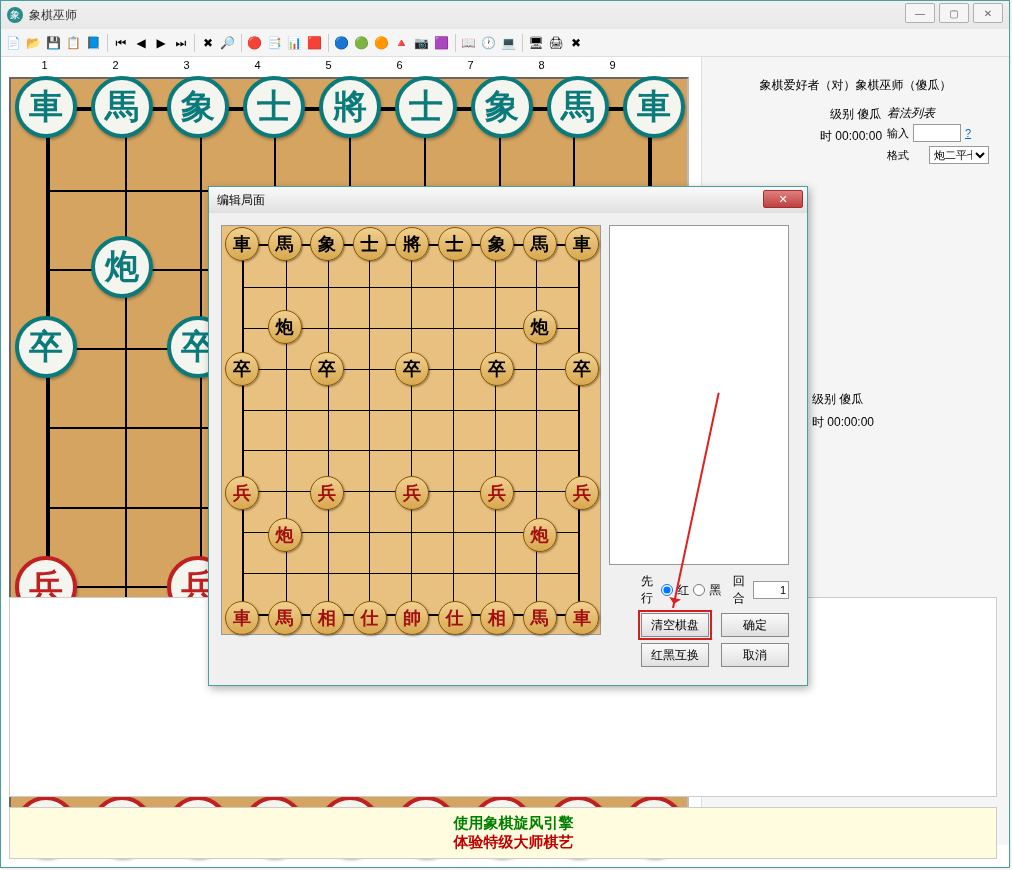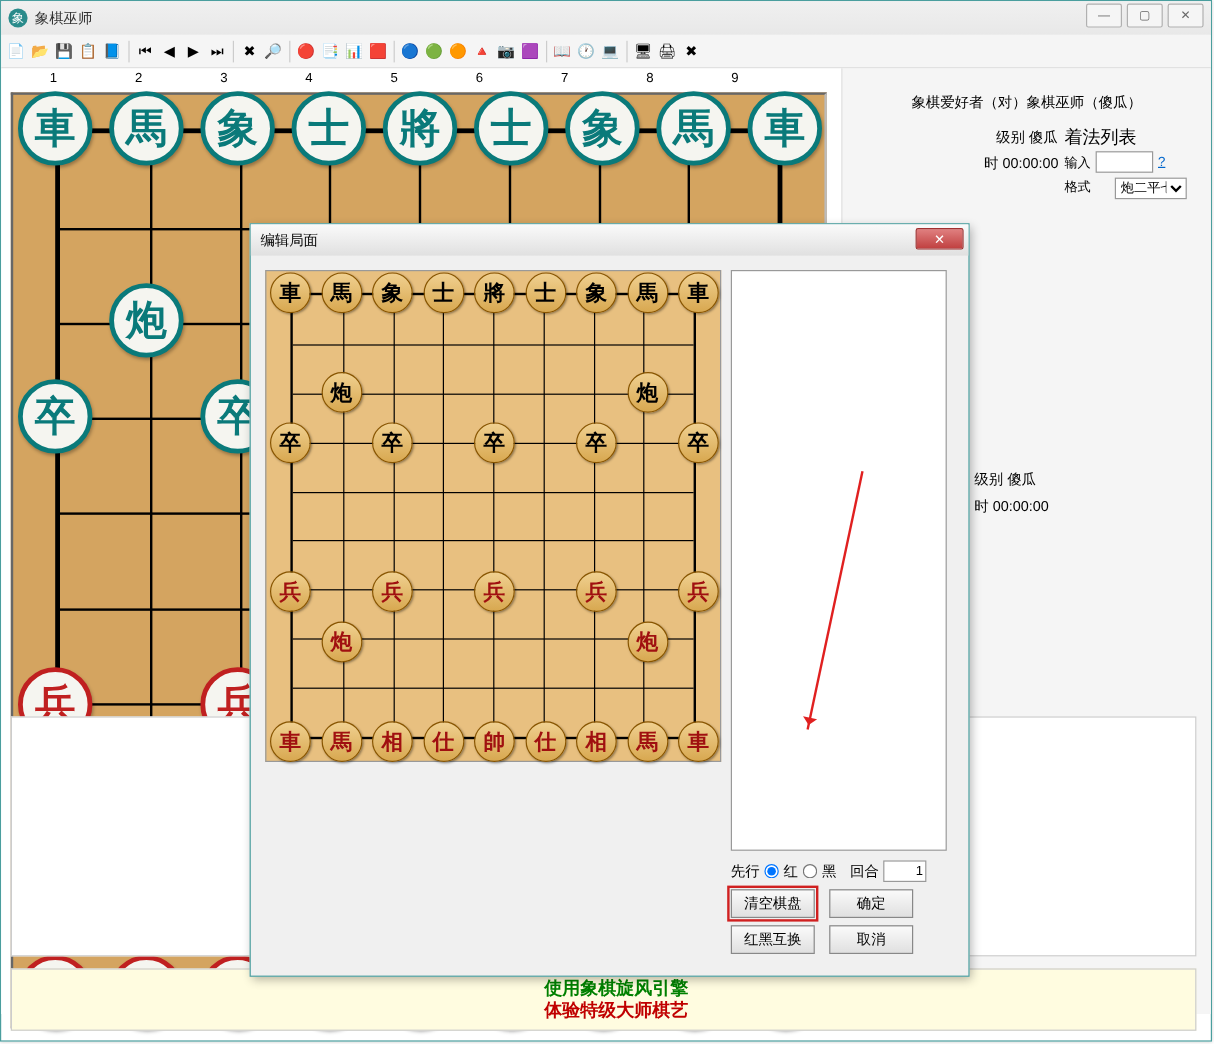--- a/index.html
+++ b/index.html
@@ -62,42 +62,42 @@
 .side-panel {
   width: 308px; background: #f5f5f5; border-left: 1px solid #ddd;
   padding: 8px; font-size: 12px; display: flex; flex-direction: column;
 }
 .tab-header { display: flex; border-bottom: 1px solid #bbb; }
 .tab { padding: 3px 10px; border: 1px solid #bbb; border-bottom: none; background: #f0f0f0; margin-right: 2px; font-size: 12px; }
 .tab.active { background: #fff; }
 .info-content { padding: 12px 6px; text-align: center; font-size: 12px; }
 
 .move-list-section { margin-top: 8px; }
-.move-list-header { font-size: 15px; margin-bottom: 2px; }
+.move-list-header { font-size: 12px; margin-bottom: 2px; font-style: italic; }
 .input-row { display: flex; align-items: center; gap: 4px; margin-bottom: 2px; font-size: 11px; }
 .input-box { width: 48px; height: 18px; border: 1px solid #999; background: #fff; }
 .help-link { color: #0066cc; text-decoration: underline; cursor: pointer; }
 .move-list-box { width: 100%; height: 290px; border: 1px solid #999; background: #fff; font-size: 11px; }
 .move-start { background: #4a8ed8; color: #fff; padding: 1px 4px; }
-.format-row { display: flex; gap: 20px; margin-top: 4px; font-size: 11px; }
+.format-row { display: flex; align-items: center; gap: 20px; margin-top: 4px; font-size: 11px; }
 .format-select { width: 60px; height: 18px; border: 1px solid #999; background: #fff; font-size: 11px; }
 
 .bottom-box { height: 200px; border: 1px solid #ccc; background: #fff; margin-top: 8px; }
 .ad-banner {
   height: 52px; background: #fffce0; border: 1px solid #ccc;
   display: flex; flex-direction: column; align-items: center; justify-content: center;
   font-size: 15px; font-weight: bold; margin-top: 8px;
 }
 .ad-line1 { color: #008000; }
 .ad-line2 { color: #c00000; }
 
 
 .dialog {
   position: absolute; left: 208px; top: 186px;
-  width: 600px; height: 628px; background: #f0f0f0;
+  width: 600px; height: 500px; background: #f0f0f0;
   border: 1px solid #4a9e9e; box-shadow: 2px 3px 8px rgba(0,0,0,0.3);
   z-index: 100;
 }
 .dialog-titlebar {
   height: 26px; background: linear-gradient(#fafafa, #e0e0e0);
   display: flex; align-items: center; padding: 0 8px; font-size: 12px;
   position: relative;
 }
 .dialog-close {
   position: absolute; right: 4px; top: 3px; width: 40px; height: 18px;
@@ -116,21 +116,21 @@
   background: linear-gradient(#f0d090, #d8a850);
   display: flex; align-items: center; justify-content: center;
   font-size: 18px; font-weight: bold; box-shadow: 1px 1px 2px rgba(0,0,0,0.4);
   border: 1px solid #885500;
 }
 .mini-piece.black { color: #000; }
 .mini-piece.red { color: #a01010; }
 
 .dialog-right { width: 180px; display: flex; flex-direction: column; }
 .dialog-blank { flex: 1; background: #fff; border: 1px solid #999; }
-.dialog-controls { margin-top: 8px; font-size: 12px; }
+.dialog-controls { margin-top: 8px; font-size: 12px; margin-left: 32px; }
 .ctrl-row { display: flex; align-items: center; gap: 4px; margin-bottom: 6px; }
 .radio { width: 12px; height: 12px; }
 .spin { width: 36px; height: 18px; border: 1px solid #999; background: #fff; font-size: 11px; text-align: right; padding-right: 2px; }
 .dlg-btn {
   width: 70px; height: 24px; border: 1px solid #888; background: linear-gradient(#fafafa, #e0e0e0);
   font-size: 12px; cursor: pointer; display: inline-flex; align-items: center; justify-content: center;
 }
 .btn-row { display: flex; gap: 12px; margin-bottom: 6px; }
 .highlight-btn { outline: 2px solid #d02020; outline-offset: 1px; }
 

